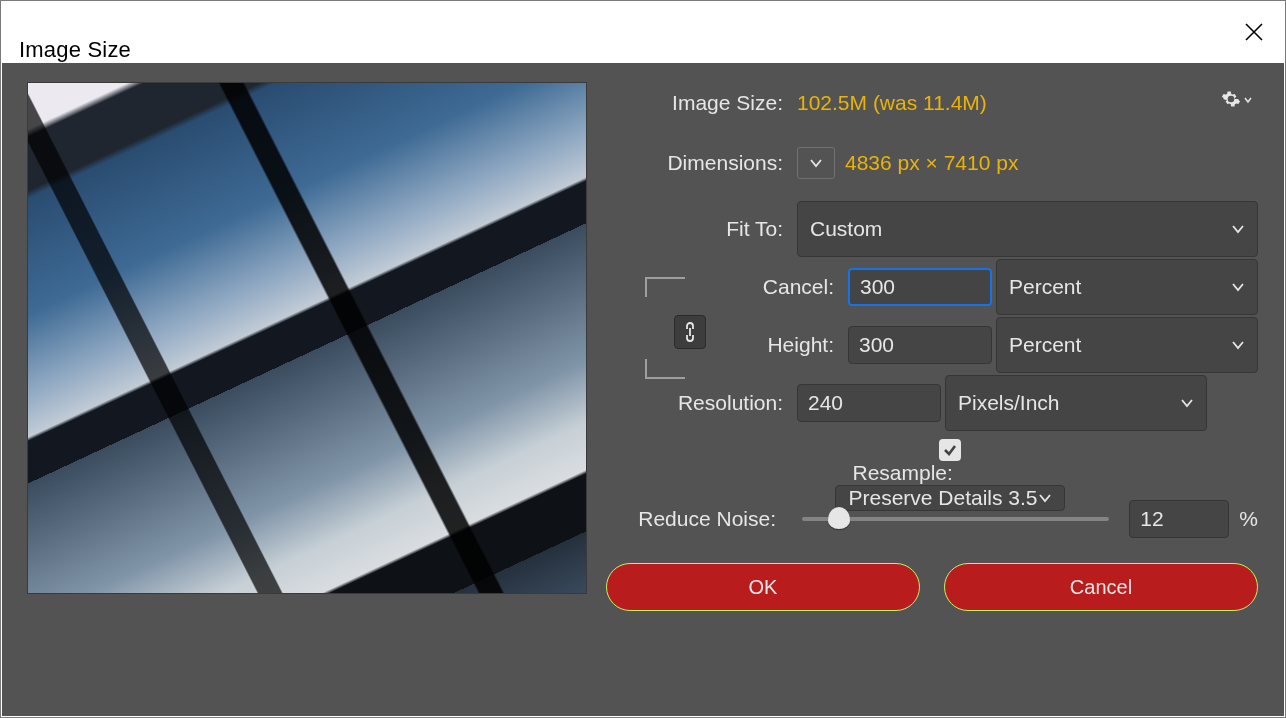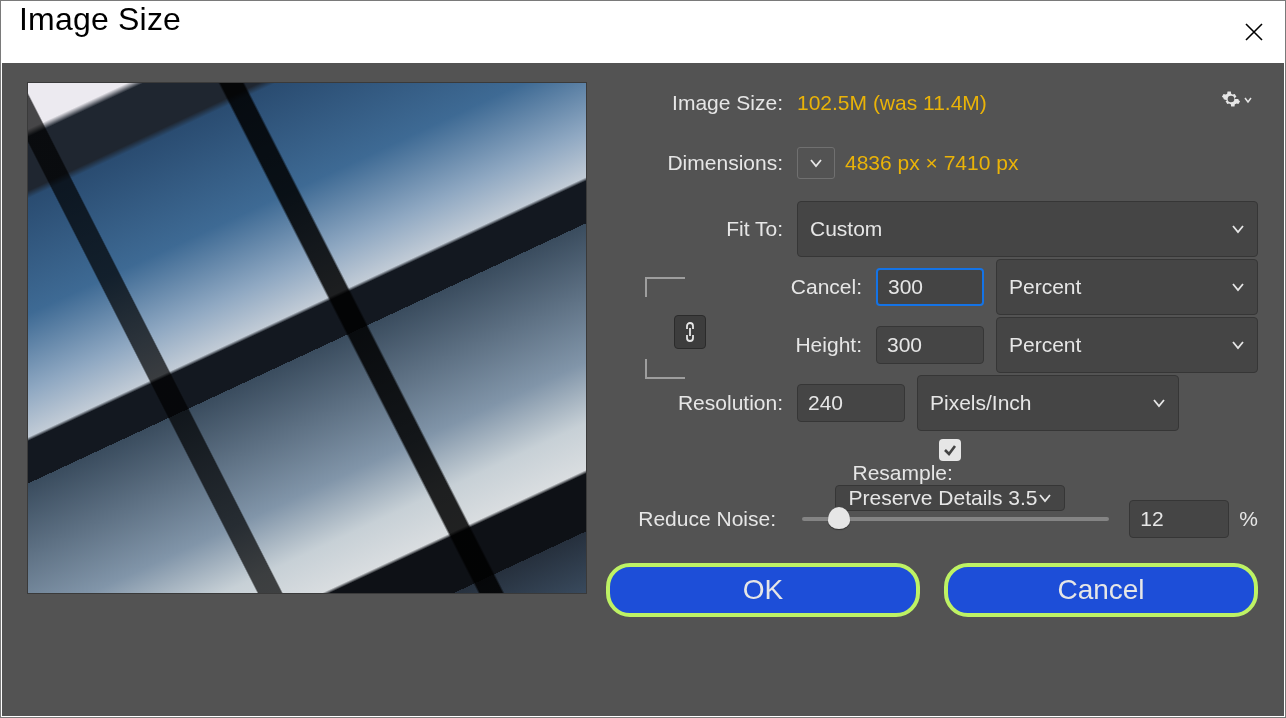--- a/index.html
+++ b/index.html
@@ -19,24 +19,24 @@
     background: #fff;
     position: relative;
     box-sizing: border-box;
     border: 1px solid #7a7a7a;
   }
   .titlebar {
     height: 62px;
     background: #ffffff;
     display: flex;
     justify-content: space-between;
-    align-items: flex-start;
+    align-items: flex-end;
     padding: 0 0 0 18px;
     color: #000;
-    font-size: 32px;
+    font-size: 22px;
     border-radius: 24px;
   }
   .titlebar .title {
     letter-spacing: 0.2px;
   }
   .closebox {
     width: 62px;
     height: 62px;
     display: flex;
     align-items: center;
@@ -151,30 +151,30 @@
     display: flex;
     align-items: center;
     justify-content: space-between;
     cursor: pointer;
     color: #e6e6e6;
     font-size: 21px;
     box-sizing: border-box;
   }
   .select.small { width: 262px; flex: none; }
   .input {
-    width: 108px;
+    width: 144px;
     height: 38px;
     background: #454545;
     border: 1px solid #363636;
     border-radius: 4px;
     padding: 0 10px;
     color: #e6e6e6;
     font-size: 21px;
     box-sizing: border-box;
-    margin-right: 12px;
+    margin-right: 4px;
   }
   .input.focus {
     border: 2px solid #1473e6;
     background: #444444;
   }
   .input.wide { width: 100px; margin-right: 0; margin-left: 14px;}
   .chev { display:inline-flex; }
   .wh-group {
     position: relative;
   }
@@ -252,29 +252,29 @@
   .pct { margin-left: 10px; color:#e6e6e6; font-size:21px;}
   .btnrow {
     display:flex;
     gap: 24px;
     margin-top: 10px;
     padding-left: 4px;
   }
   .btn {
     flex:1;
     height: 46px;
-    border: 4px solid #bef264;
+    border: 1px solid #bef264;
     border-radius: 24px;
     display:flex;
     align-items:center;
     justify-content:center;
     color:#e6e6e6;
-    font-size:28px;
+    font-size:20px;
     cursor:pointer;
-    background: #1d4ed8;
+    background: #b91c1c;
   }
   .fitrow .select { margin-left: 0; }
   .dimrow { margin-bottom: 22px; }
   .imgsizerow { margin-bottom: 16px; }
   .wh-row { justify-content:flex-end; }
   .wh-row .label { width: 100px; min-width:100px;}
   .wh-indent { width: 88px; }
   .resrow .label { width:195px; min-width:195px; }
   .noiserow .label { width: 158px; min-width:158px; padding-left:0; padding-right: 20px; text-align:right;}
   .noiserow { padding-left: 36px; margin-top: 6px; margin-bottom: 22px;}

